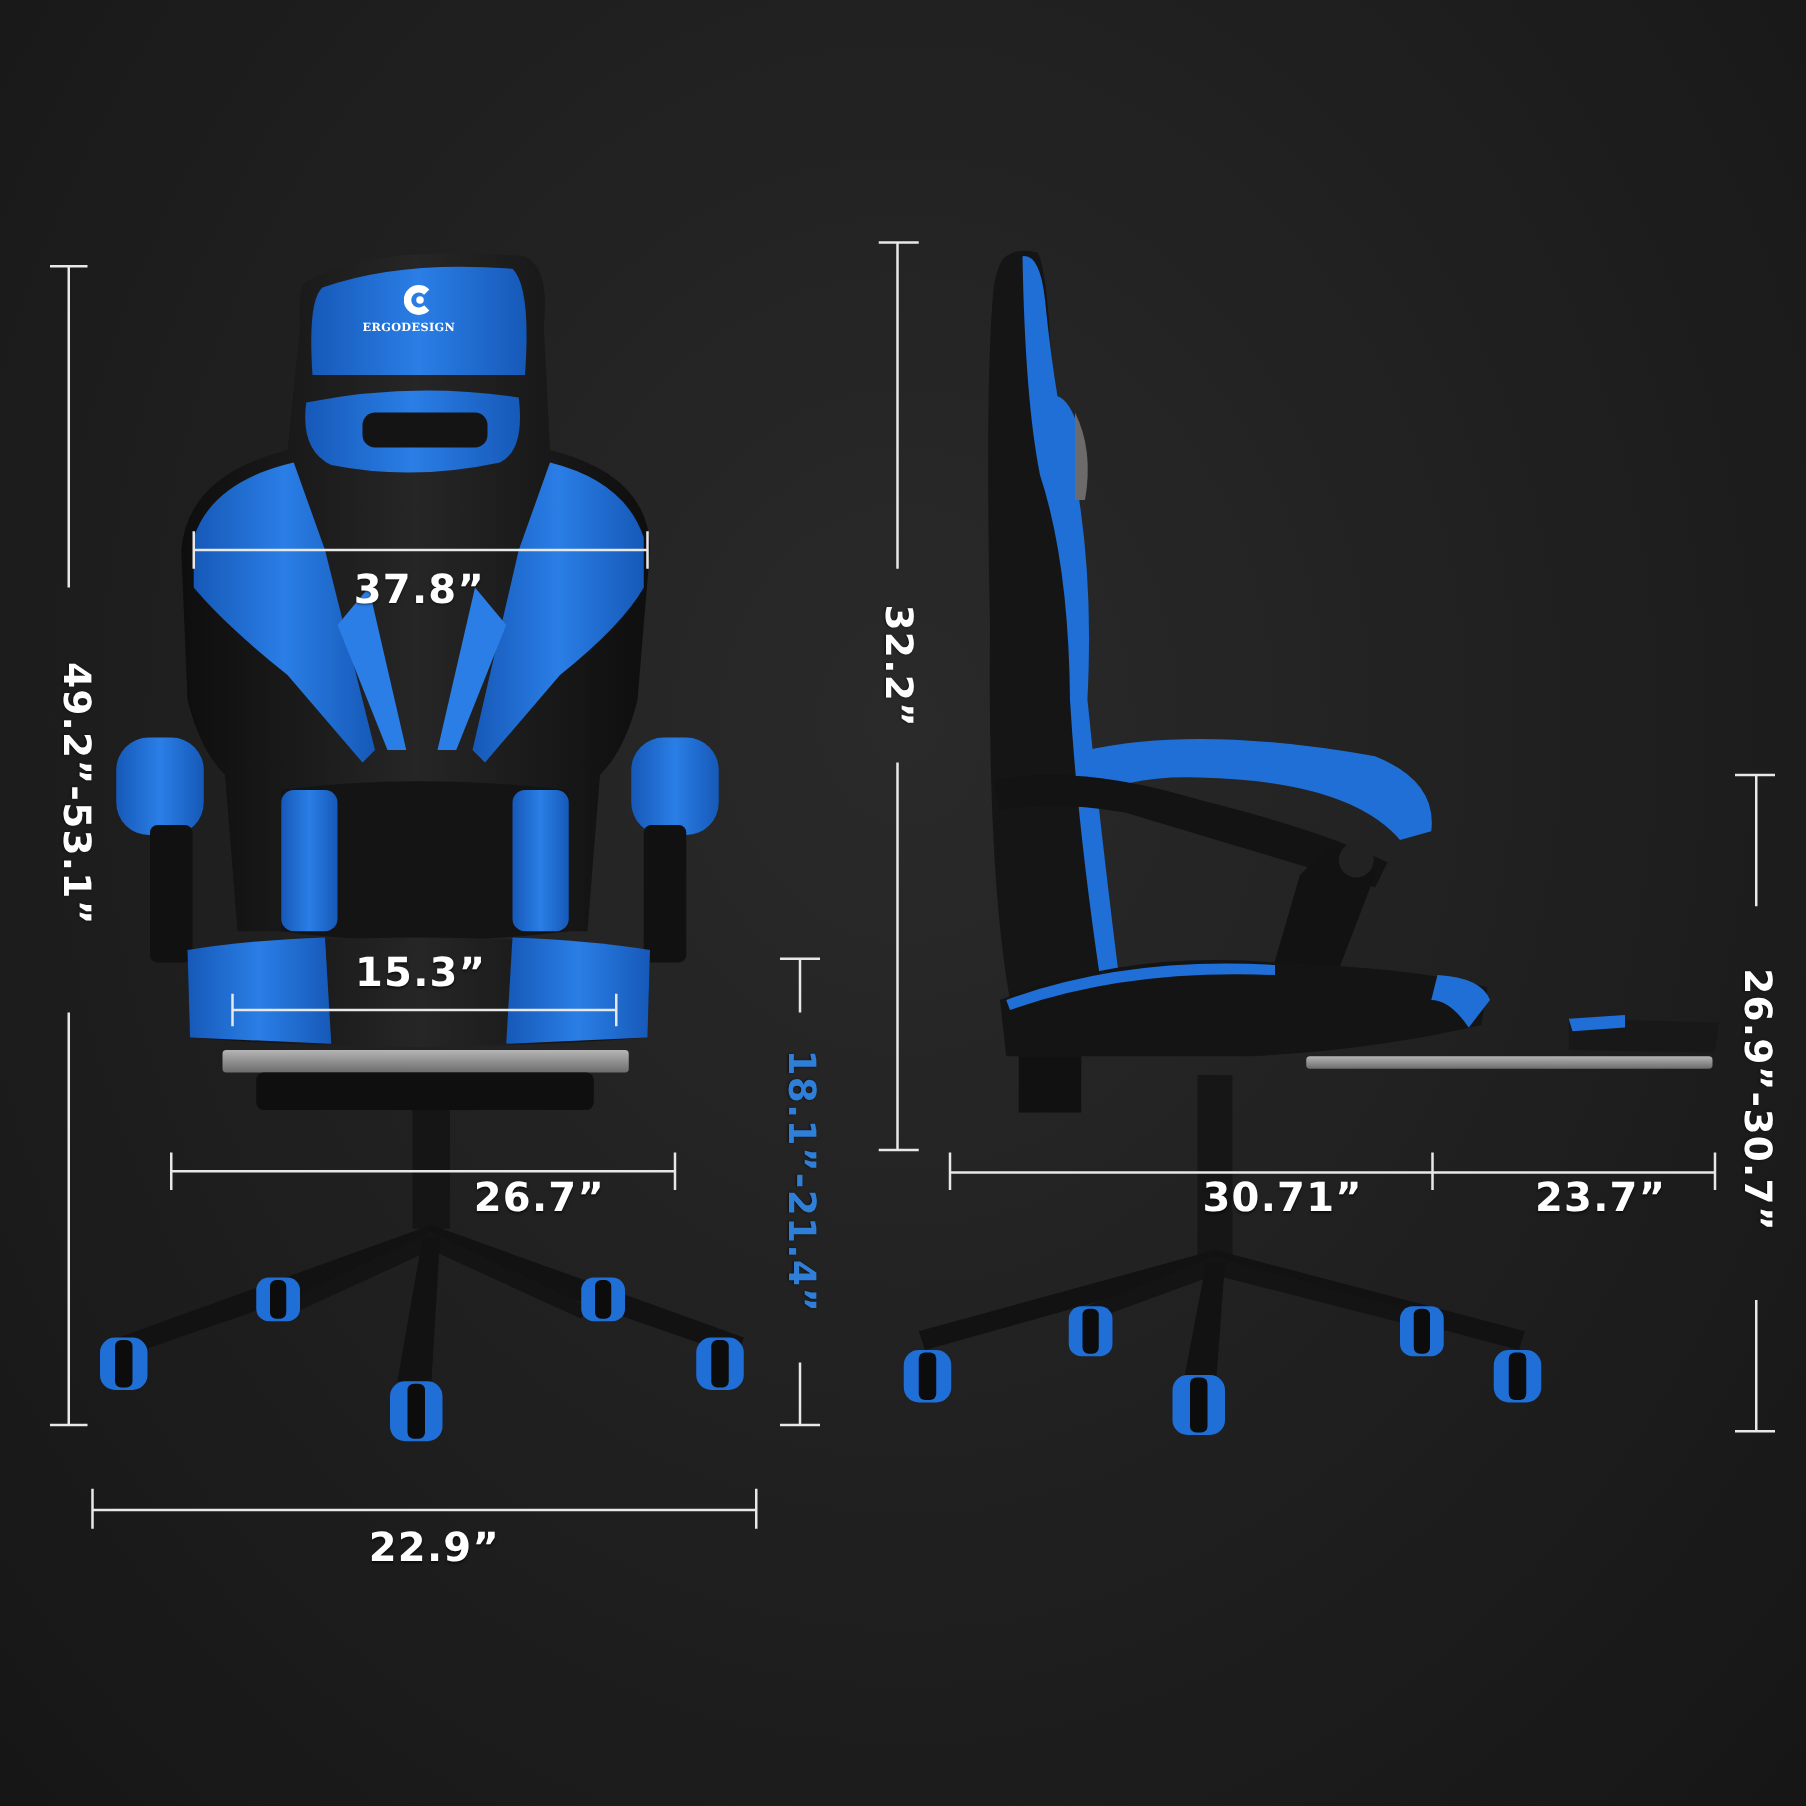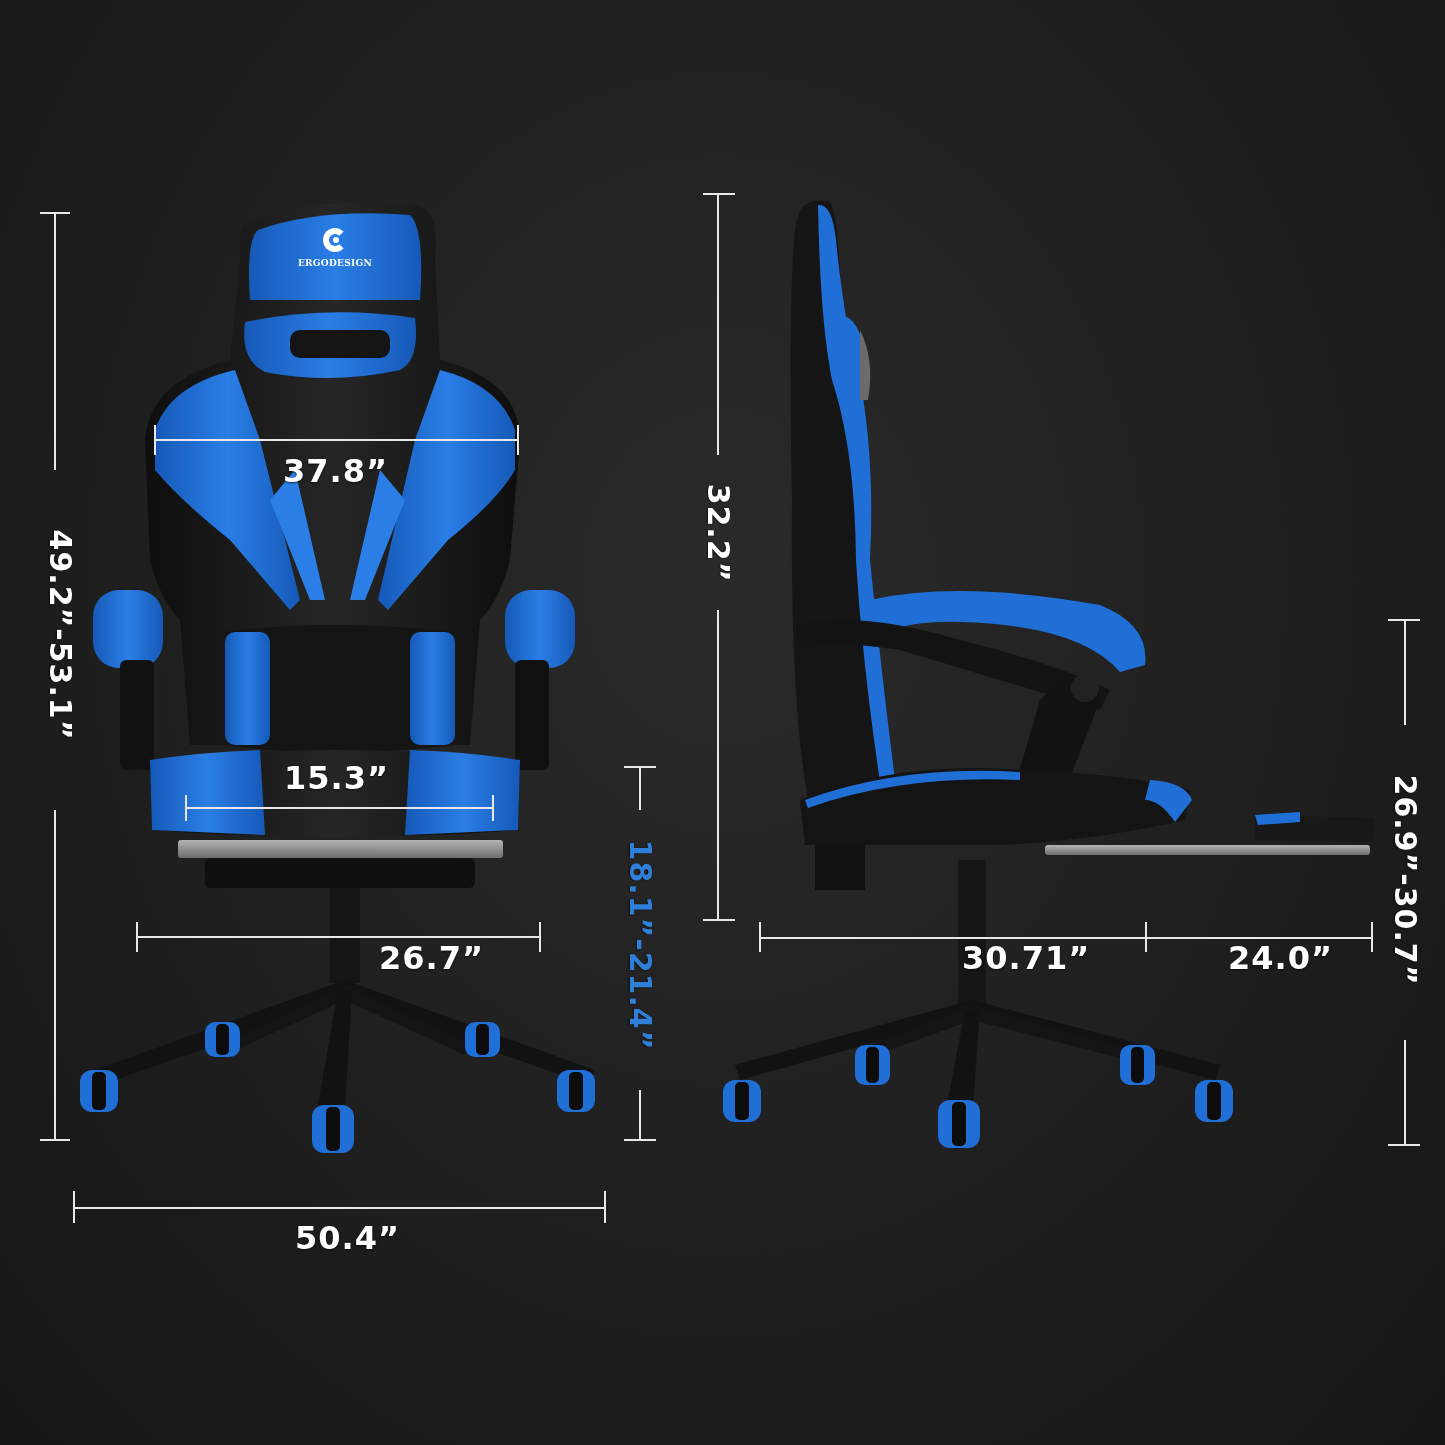--- a/index.html
+++ b/index.html
@@ -180,40 +180,40 @@
       <line x1="1146" y1="922" x2="1146" y2="952"></line>
       <line x1="1372" y1="922" x2="1372" y2="952"></line>
 
       <line x1="1405" y1="620" x2="1405" y2="725"></line>
       <line x1="1405" y1="1040" x2="1405" y2="1145"></line>
       <line x1="1388" y1="620" x2="1420" y2="620"></line>
       <line x1="1388" y1="1145" x2="1420" y2="1145"></line>
     </g>
   </svg>
 
-  <div style="position:absolute; left:290px; top:228px; width:90px; text-align:center;">
+  <div style="position:absolute; left:290px; top:228px; width:90px; text-align:left;">
     <div style="margin:0 auto; width:24px; height:24px; border-radius:50%; border:6px solid #fff; border-right-color:transparent; box-sizing:border-box; position:relative;">
       <span style="position:absolute; left:4px; top:3px; width:6px; height:6px; border-radius:50%; background:#fff;"></span>
     </div>
     <div style="color:#fff; font-family:'DejaVu Serif', serif; font-size:9px; font-weight:bold; margin-top:6px; letter-spacing:0.3px;">ERGODESIGN</div>
   </div>
 
   <div class="dim-label vert" style="left:-60px; top:620px; width:240px; text-align:center; font-size:30px;">49.2”-53.1”</div>
 
   <div class="dim-label" style="left:283px; top:455px;">37.8”</div>
 
   <div class="dim-label" style="left:284px; top:762px;">15.3”</div>
 
   <div class="dim-label" style="left:379px; top:942px;">26.7”</div>
 
-  <div class="dim-label" style="left:295px; top:1222px;">50.4”</div>
+  <div class="dim-label" style="left:295px; top:1222px;">22.9”</div>
 
   <div class="dim-label blue vert" style="left:510px; top:930px; width:260px; text-align:center; font-size:30px;">18.1”-21.4”</div>
 
   <div class="dim-label vert" style="left:658px; top:518px; width:120px; text-align:center; font-size:30px;">32.2”</div>
 
   <div class="dim-label" style="left:962px; top:942px;">30.71”</div>
 
-  <div class="dim-label" style="left:1228px; top:942px;">24.0”</div>
+  <div class="dim-label" style="left:1228px; top:942px;">23.7”</div>
 
   <div class="dim-label vert" style="left:1275px; top:865px; width:260px; text-align:center; font-size:30px;">26.9”-30.7”</div>
 
 </div>
 
 </body></html>

